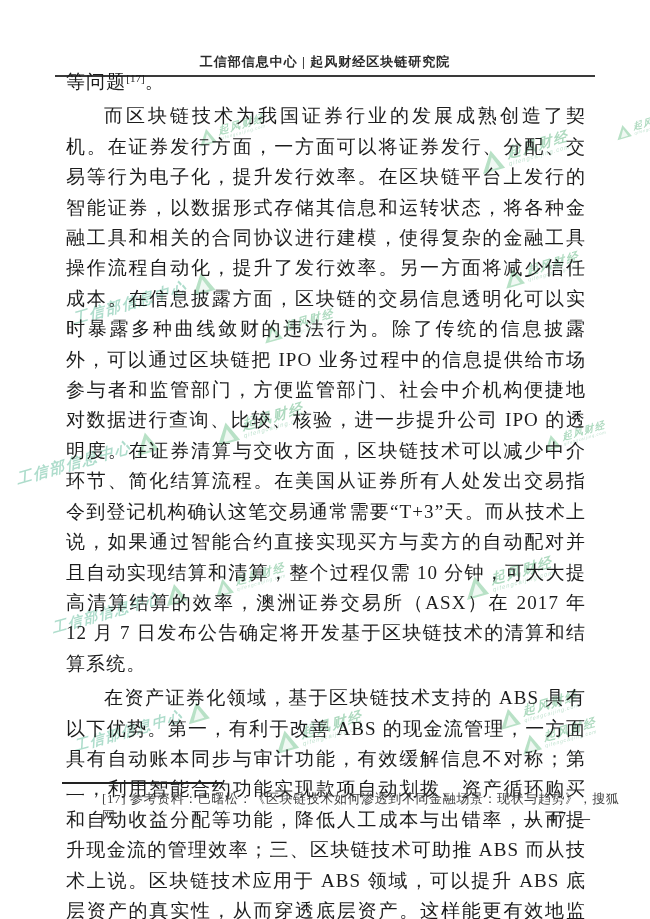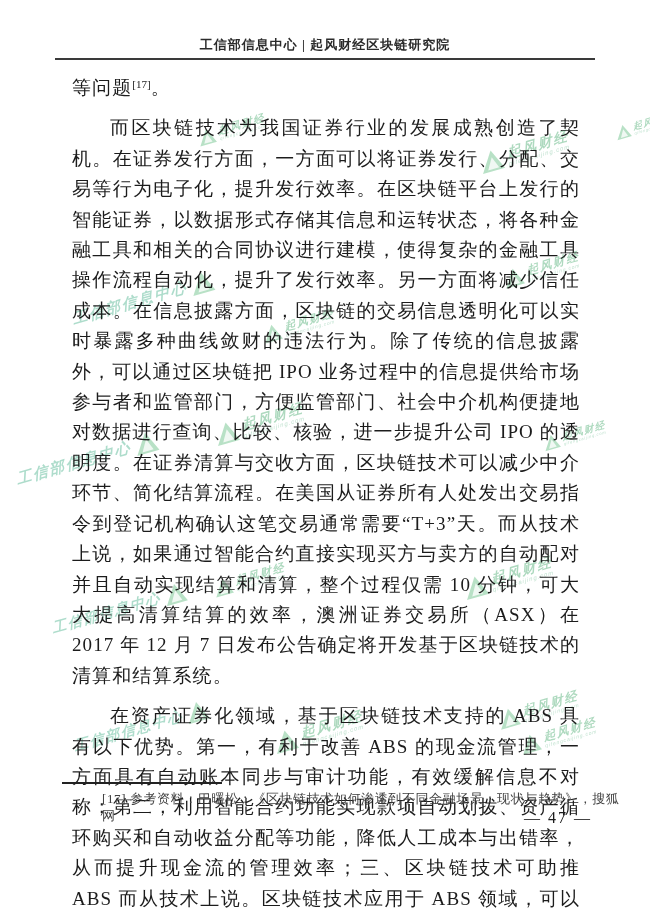--- a/index.html
+++ b/index.html
@@ -6,35 +6,35 @@
   .page{
     position:relative;
     width:650px;height:919px;
     background:#ffffff;
     overflow:hidden;
     font-family:"Liberation Serif","DejaVu Serif",serif;
     color:#1c1c1c;
   }
   
   .header{
-    position:absolute;top:0;left:55px;right:55px;height:60px;
+    position:absolute;top:0;left:55px;right:55px;height:77px;
     border-bottom:2px solid #3a3a3a;
     display:flex;align-items:flex-end;justify-content:center;
     padding-bottom:4px;box-sizing:border-box;
   }
   .header-title{
     font-size:13px;font-weight:bold;color:#2b2b2b;letter-spacing:1px;
   }
   
   .body-text{
     position:absolute;top:63px;left:62px;width:528px;
     font-size:19px;line-height:30.4px;letter-spacing:1.1px;
     text-align:justify;text-align-last:left;
   }
-  .body-text p{margin:10px;padding:0;}
+  .body-text p{margin:4px;padding:0;}
   .body-text p.indent{text-indent:2em;}
   .fn-ref{font-size:11px;letter-spacing:0;vertical-align:6px;line-height:0;}
   
   .footnote-rule{
     position:absolute;left:62px;top:782px;width:160px;height:0;
     border-top:2px solid #222;
   }
   .footnote{
     position:absolute;left:62px;top:790px;width:530px;
     font-size:13px;color:#404040;letter-spacing:0.6px;line-height:17px;margin-left:40px;

